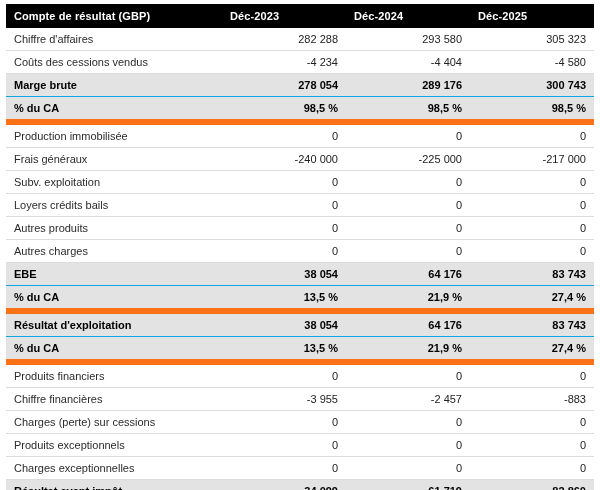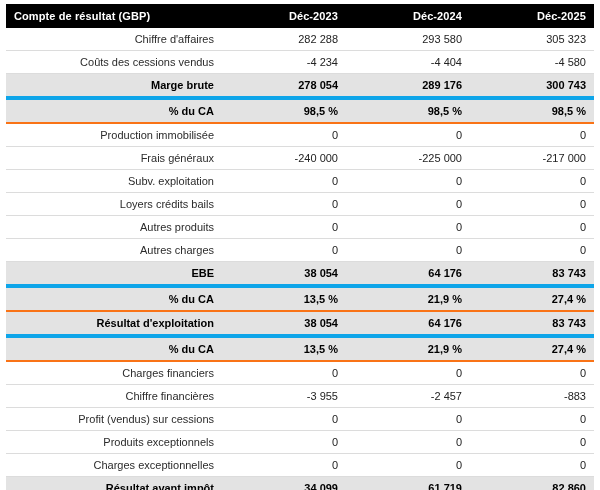--- a/index.html
+++ b/index.html
@@ -27,50 +27,50 @@
     table-layout: fixed;
   }
   table.pl col.c-label { width: 216px; }
   table.pl col.c-val { width: 124px; }
   thead th {
     background: #000000;
     color: #ffffff;
     font-weight: bold;
     font-size: 11px;
     padding: 6px 8px 6px 8px;
-    text-align: right;
+    text-align: left;
     white-space: nowrap;
     letter-spacing: 0.1px;
   }
   thead th.label {
     text-align: left;
   }
   tbody td {
     padding: 5px 8px 5px 8px;
     border-bottom: 1px solid #dcdcdc;
     text-align: right;
     white-space: nowrap;
     font-size: 11px;
     color: #222222;
   }
   tbody td.label {
-    text-align: right;
+    text-align: left;
     color: #2b2b2b;
   }
   tbody tr.total td {
     background: #e3e3e3;
     font-weight: bold;
     color: #000000;
-    border-bottom: 4px solid #0ea5e9;
+    border-bottom: 1px solid #0ea5e9;
   }
   tbody tr.pct td {
     background: #e3e3e3;
     font-weight: bold;
     color: #000000;
-    border-bottom: 2px solid #f97316;
+    border-bottom: 6px solid #f97316;
   }
   tbody tr:last-child td {
     border-bottom: 1px solid #d2d2d2;
   }
 </style>
 </head>
 <body>
 
 <div class="sheet">
   <table class="pl">
@@ -167,33 +167,33 @@
           <td>64 176</td>
           <td>83 743</td>
         </tr>
         <tr class="pct">
           <td class="label">% du CA</td>
           <td>13,5 %</td>
           <td>21,9 %</td>
           <td>27,4 %</td>
         </tr>
         <tr class="">
-          <td class="label">Charges financiers</td>
+          <td class="label">Produits financiers</td>
           <td>0</td>
           <td>0</td>
           <td>0</td>
         </tr>
         <tr class="">
           <td class="label">Chiffre financières</td>
           <td>-3 955</td>
           <td>-2 457</td>
           <td>-883</td>
         </tr>
         <tr class="">
-          <td class="label">Profit (vendus) sur cessions</td>
+          <td class="label">Charges (perte) sur cessions</td>
           <td>0</td>
           <td>0</td>
           <td>0</td>
         </tr>
         <tr class="">
           <td class="label">Produits exceptionnels</td>
           <td>0</td>
           <td>0</td>
           <td>0</td>
         </tr>

